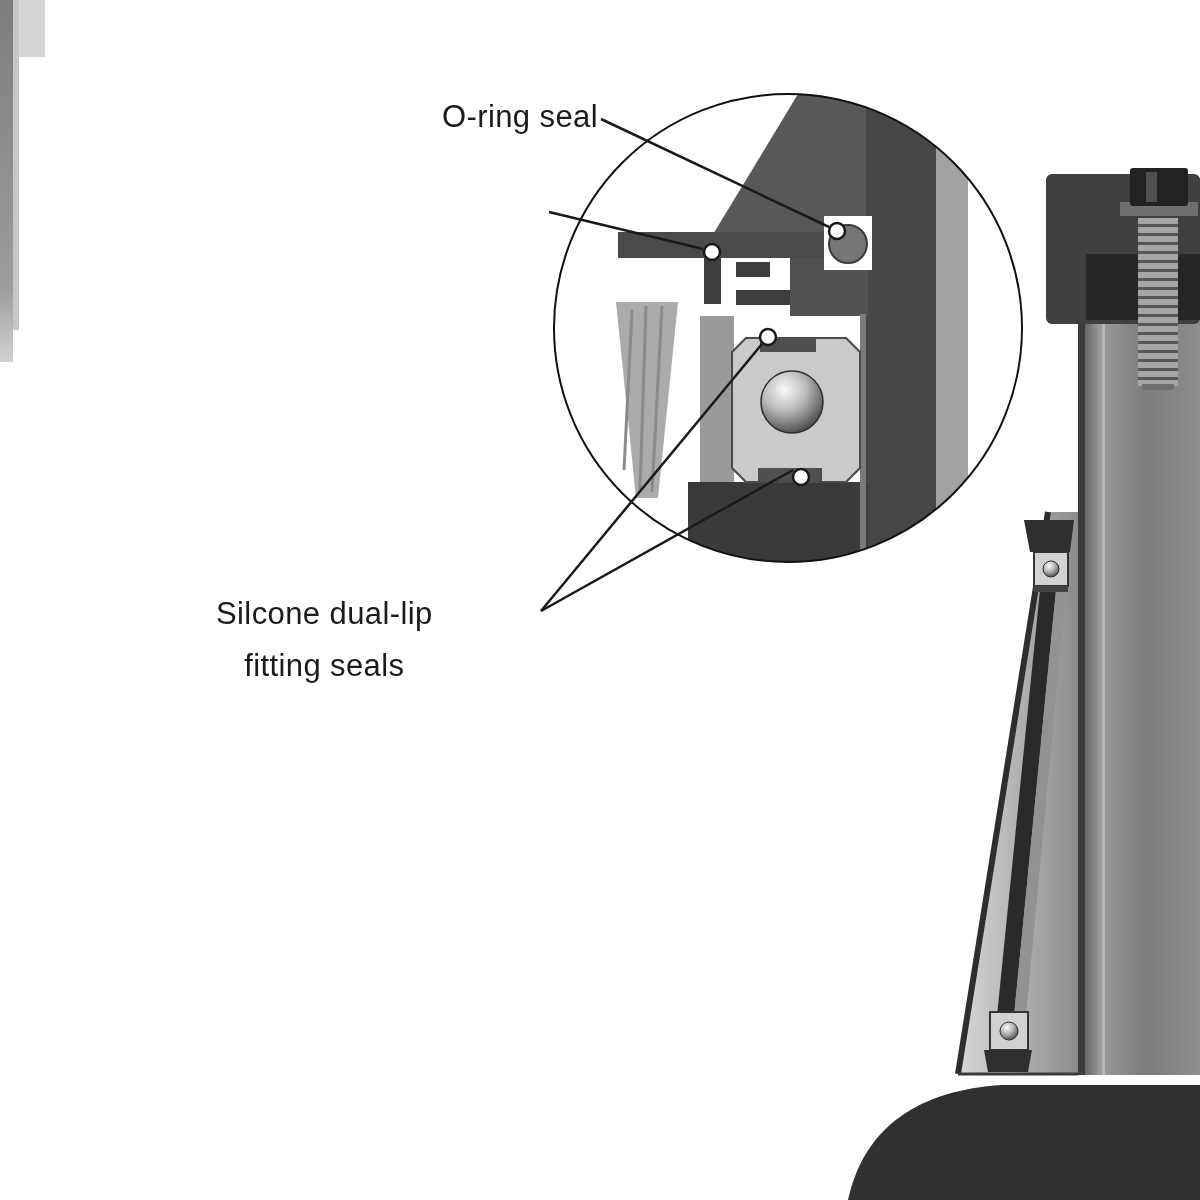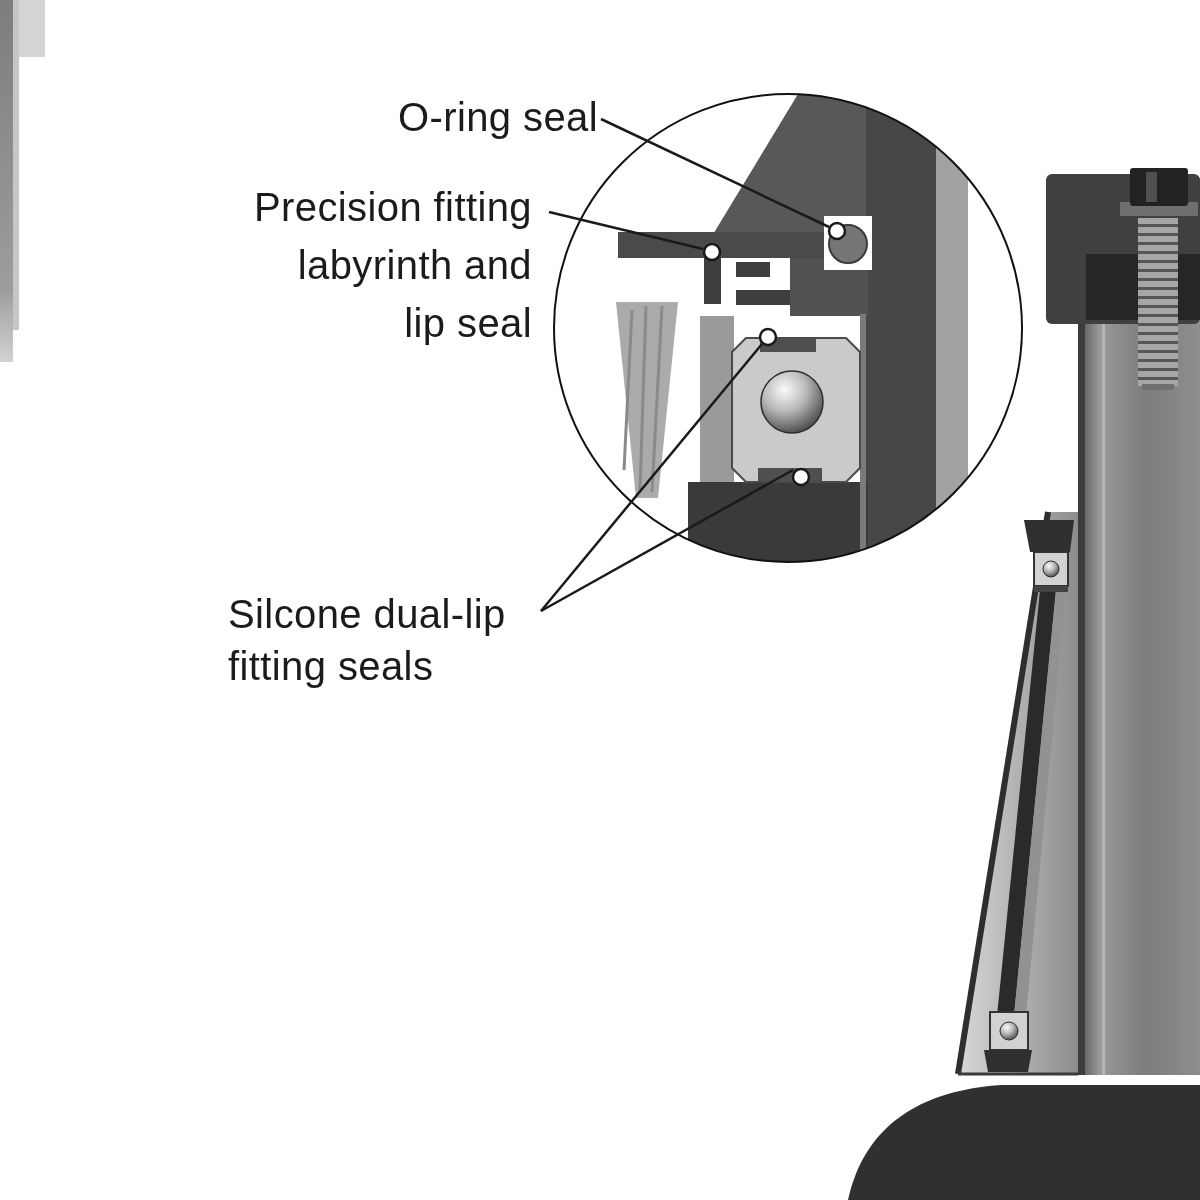--- a/index.html
+++ b/index.html
@@ -8,29 +8,29 @@
     width: 1200px;
     height: 1200px;
     background: #ffffff;
     overflow: hidden;
     font-family: "Liberation Sans", sans-serif;
   }
   #diagram { position: absolute; left: 0; top: 0; }
   .label {
     position: absolute;
     color: #1b1b1b;
-    font-size: 40px;
+    font-size: 31px;
     letter-spacing: 0.4px;
     line-height: 58px;
     white-space: nowrap;
   }
   .label .line { display: block; }
   .label-oring   { top: 88px;  right: 602px; text-align: right; }
   .label-precision { top: 178px; right: 668px; text-align: right; }
-  .label-silicone { top: 588px; left: 228px; text-align: left; line-height: 52px; }
+  .label-silicone { top: 588px; left: 216px; text-align: center; line-height: 52px; }
 </style>
 </head>
 <body>
 
 <div id="stage">
 
   <svg id="diagram" width="1200" height="1200" viewBox="0 0 1200 1200">
     <defs>
       <radialGradient id="ballGrad" cx="38%" cy="30%" r="78%">
         <stop offset="0%" stop-color="#fafafa"></stop>
@@ -136,24 +136,19 @@
       <circle cx="712" cy="252" r="8"></circle>
       <circle cx="768" cy="337" r="8"></circle>
       <circle cx="801" cy="477" r="8"></circle>
     </g>
   </svg>
 
   <div class="label label-oring">
     <span class="line">O-ring seal</span>
   </div>
 
-  <div class="label label-precision">
-    <span class="line">Precision fitting</span>
-    <span class="line">labyrinth and</span>
-    <span class="line">lip seal</span>
-  </div>
 
   <div class="label label-silicone">
     <span class="line">Silcone dual-lip</span>
     <span class="line">fitting seals</span>
   </div>
 
 </div>
 
 </body></html>

